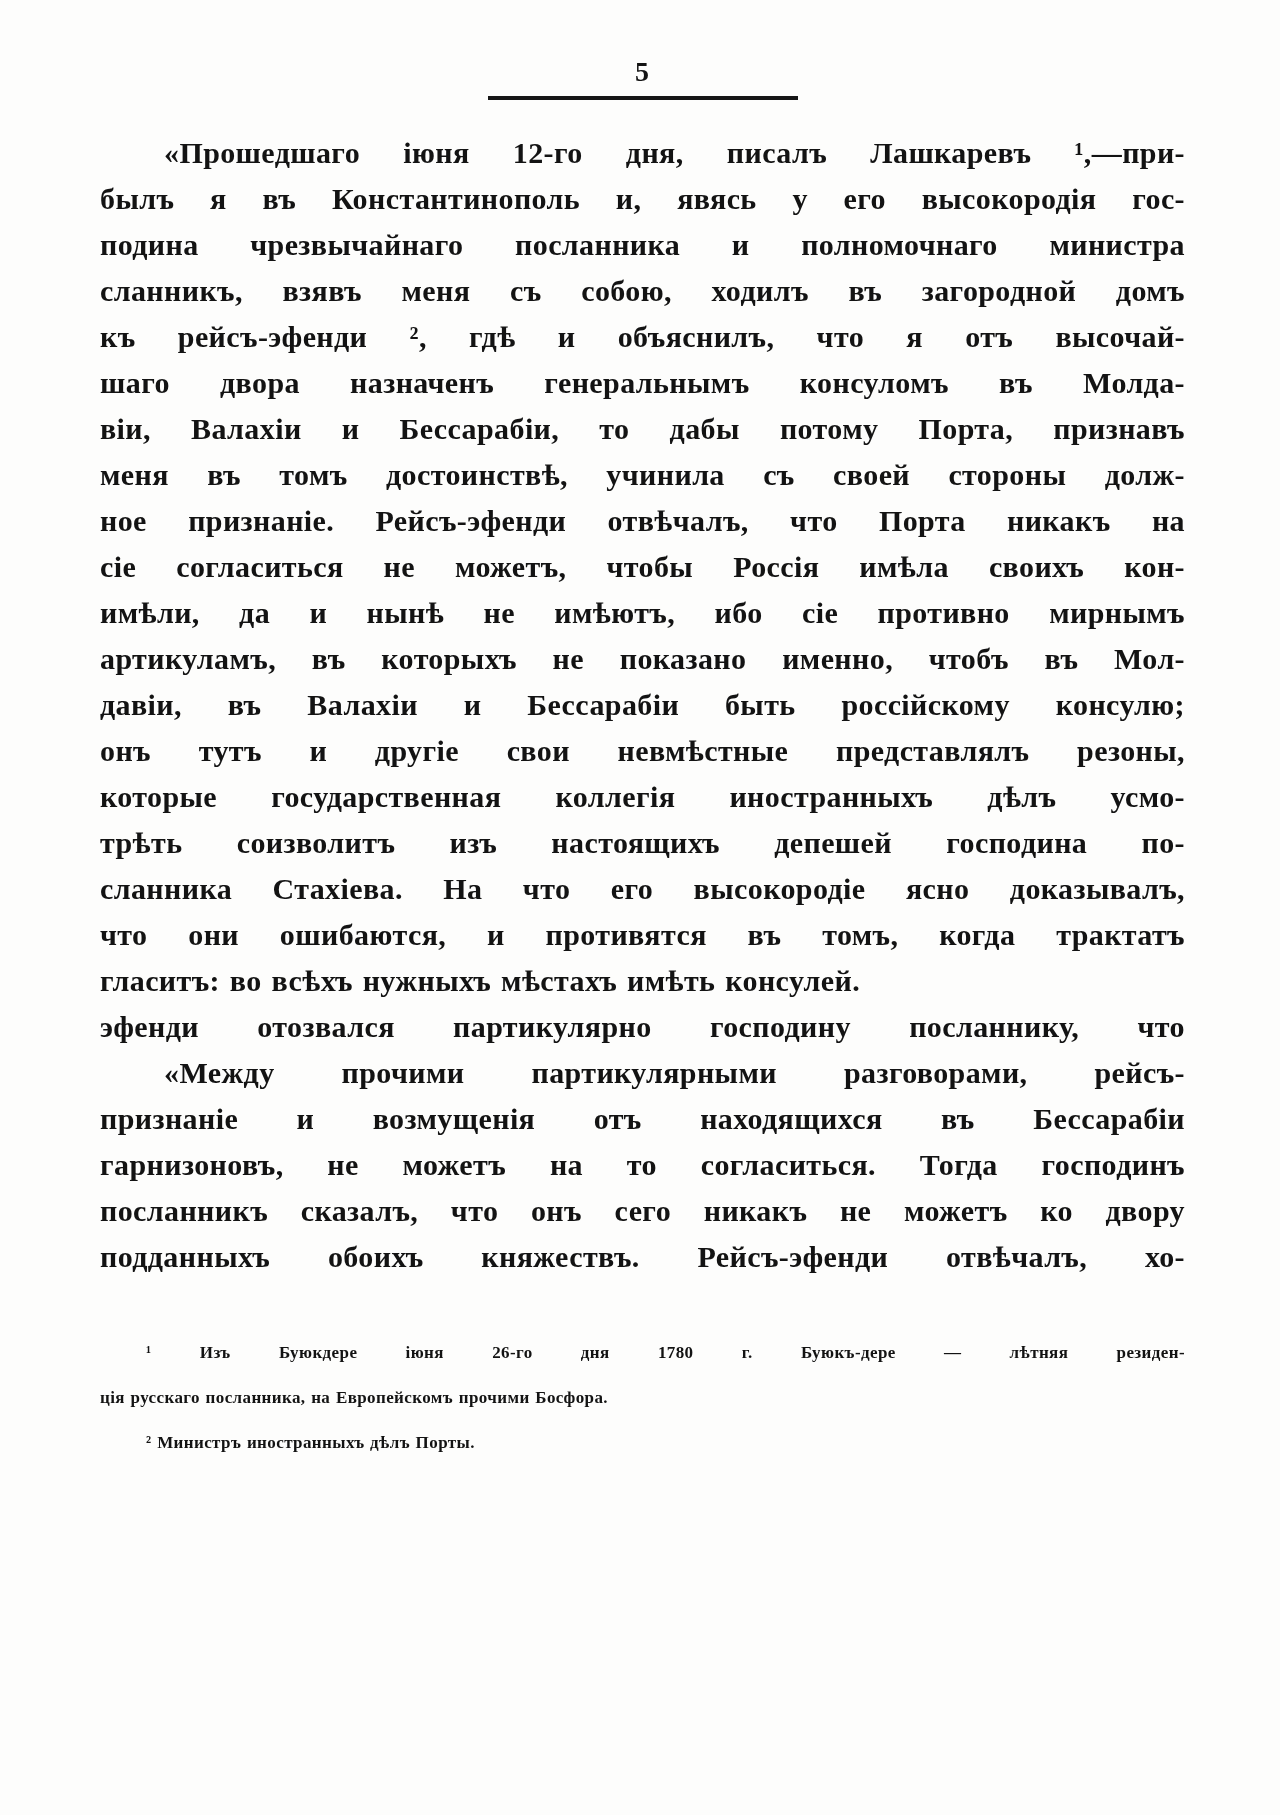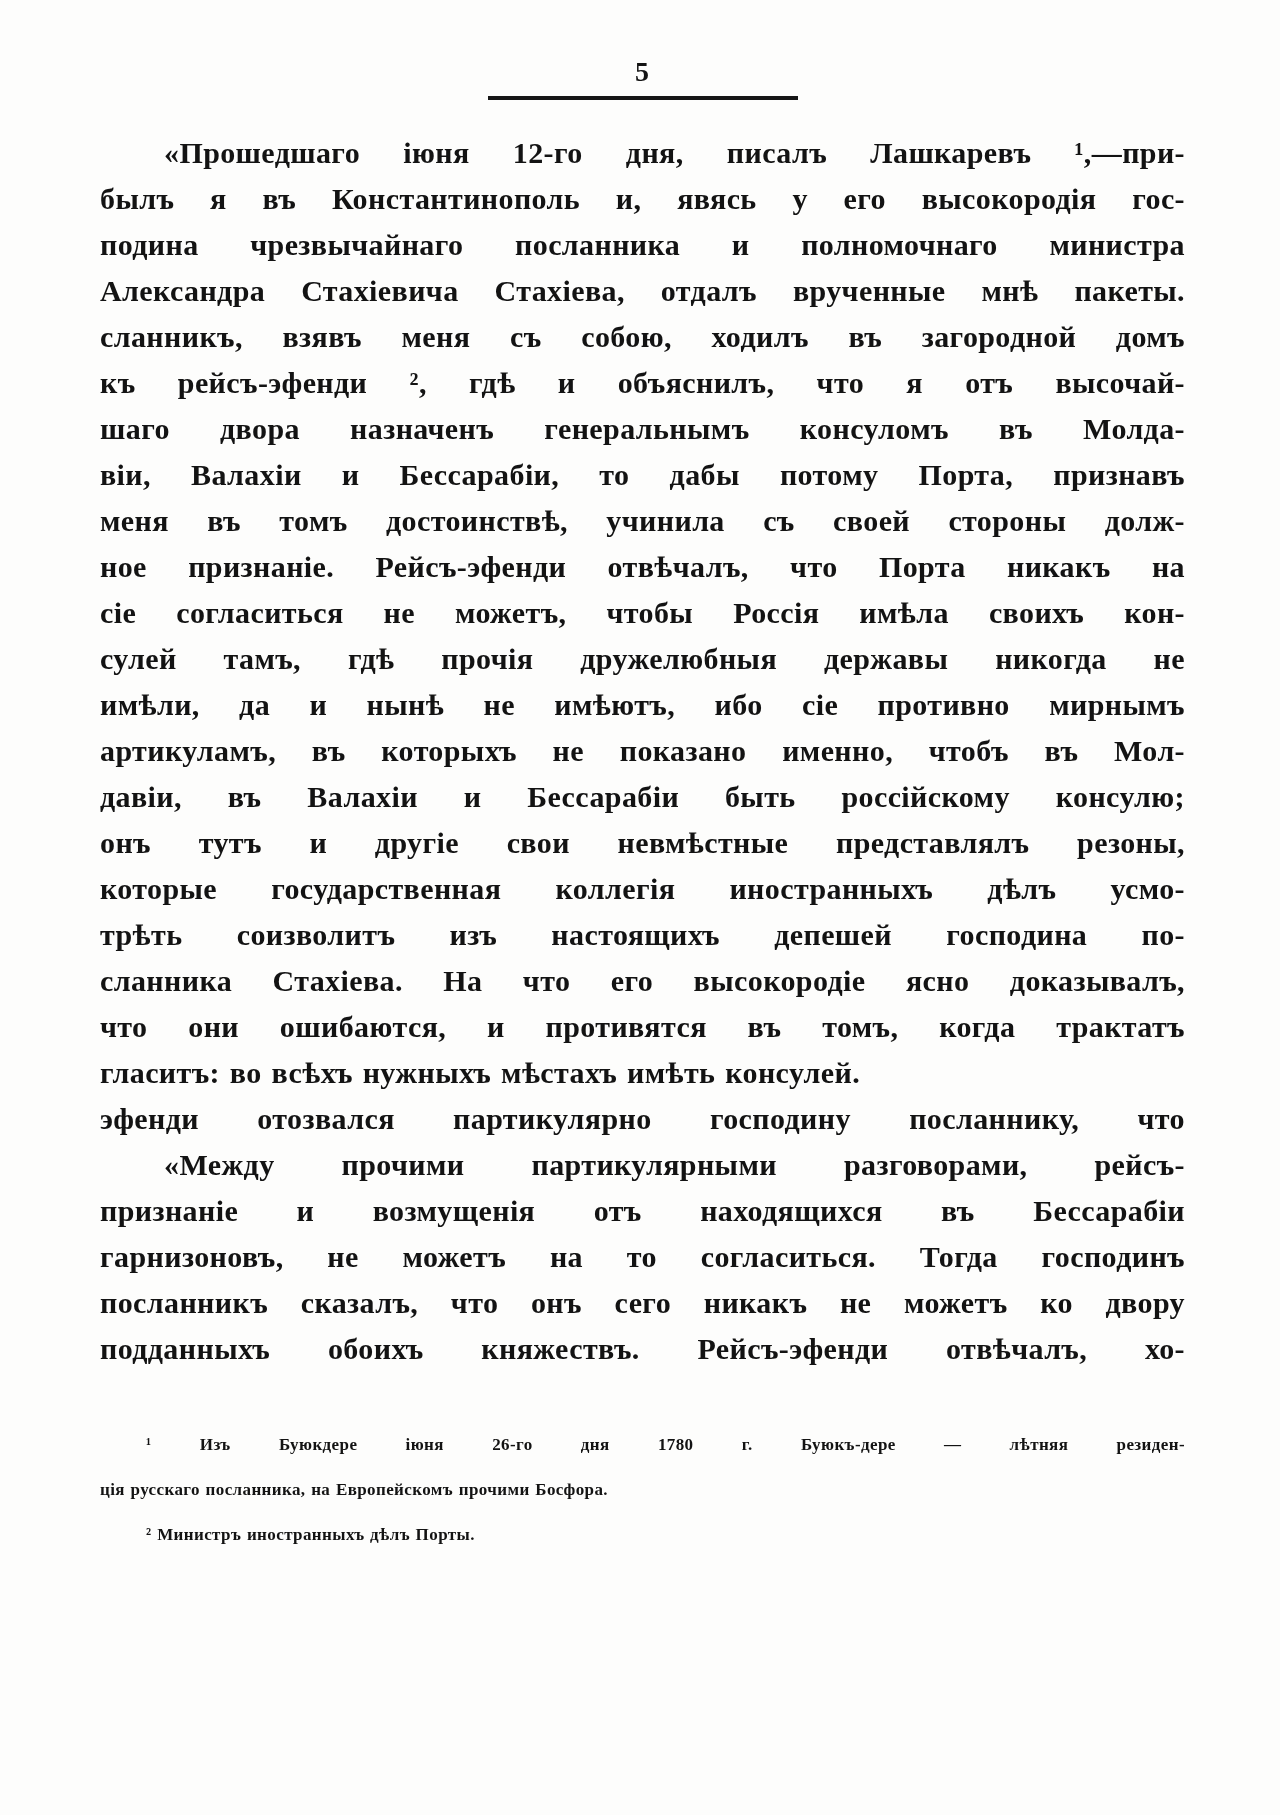--- a/index.html
+++ b/index.html
@@ -62,31 +62,29 @@
     <div class="pageno-wrap">
       <span>5</span>
     </div>
   </header>
 
   <main class="body-text" id="body-text">
       <div class="paragraph">
         <div class="line first">«Прошедшаго іюня 12-го дня, писалъ Лашкаревъ ¹,—при-</div>
         <div class="line">былъ я въ Константинополь и, явясь у его высокородія гос-</div>
         <div class="line">подина чрезвычайнаго посланника и полномочнаго министра</div>
-        <div class="line">Александра Стахіевича Стахіева, отдалъ врученные мнѣ пакеты.</div>
       </div>
       <div class="paragraph">
         <div class="line">сланникъ, взявъ меня съ собою, ходилъ въ загородной домъ</div>
         <div class="line">къ рейсъ-эфенди ², гдѣ и объяснилъ, что я отъ высочай-</div>
         <div class="line">шаго двора назначенъ генеральнымъ консуломъ въ Молда-</div>
         <div class="line">віи, Валахіи и Бессарабіи, то дабы потому Порта, признавъ</div>
         <div class="line">меня въ томъ достоинствѣ, учинила съ своей стороны долж-</div>
         <div class="line">ное признаніе. Рейсъ-эфенди отвѣчалъ, что Порта никакъ на</div>
         <div class="line">сіе согласиться не можетъ, чтобы Россія имѣла своихъ кон-</div>
-        <div class="line">сулей тамъ, гдѣ прочія дружелюбныя державы никогда не</div>
         <div class="line">имѣли, да и нынѣ не имѣютъ, ибо сіе противно мирнымъ</div>
         <div class="line">артикуламъ, въ которыхъ не показано именно, чтобъ въ Мол-</div>
         <div class="line">давіи, въ Валахіи и Бессарабіи быть россійскому консулю;</div>
         <div class="line">онъ тутъ и другіе свои невмѣстные представлялъ резоны,</div>
         <div class="line">которые государственная коллегія иностранныхъ дѣлъ усмо-</div>
         <div class="line">трѣть соизволитъ изъ настоящихъ депешей господина по-</div>
         <div class="line">сланника Стахіева. На что его высокородіе ясно доказывалъ,</div>
         <div class="line">что они ошибаются, и противятся въ томъ, когда трактатъ</div>
         <div class="line short">гласитъ: во всѣхъ нужныхъ мѣстахъ имѣть консулей.</div>
       </div>

